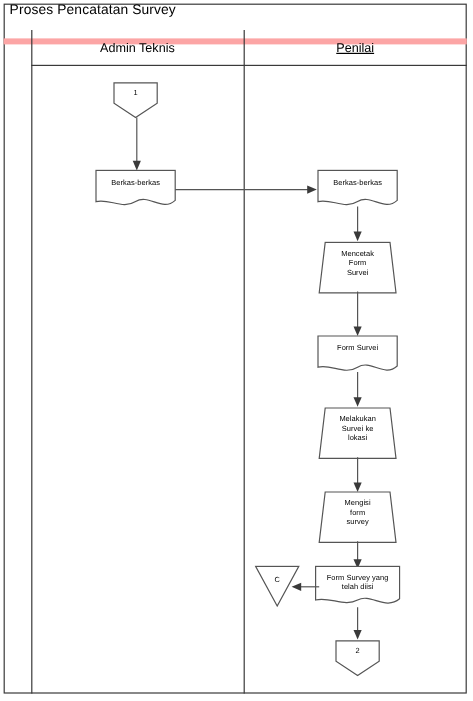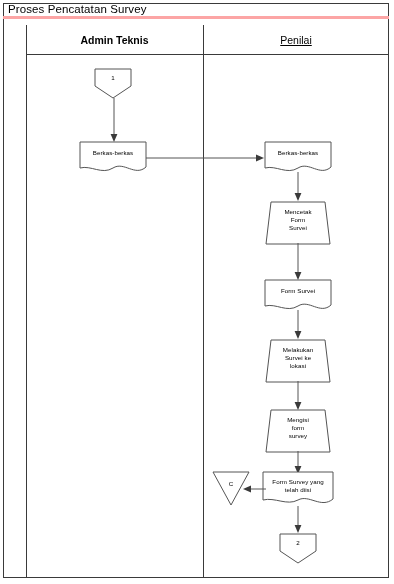--- a/index.html
+++ b/index.html
@@ -31,22 +31,22 @@
     height: 575px;
     border: 1px solid #3a3a3a;
     box-sizing: border-box;
   }
 
   .title-bar {
     position: absolute;
     left: 3px;
     top: 3px;
     width: 386px;
-    height: 16px;
-    border-bottom: 3px solid #fca5a5;
+    height: 34px;
+    border-bottom: 5px solid #fca5a5;
     box-sizing: border-box;
     display: flex;
     align-items: flex-start;
     padding-left: 5px;
   }
   .title-text {
     font-size: 11.5px;
     line-height: 13px;
     letter-spacing: 0.1px;
     color: #000;
@@ -74,21 +74,21 @@
   .lane-head {
     position: absolute;
     top: 25px;
     height: 29px;
     display: flex;
     align-items: center;
     justify-content: center;
     font-size: 10.5px;
     color: #000;
   }
-  .lane-head-admin   { left: 26px;  width: 177px; font-weight: bold; }
+  .lane-head-admin   { left: 26px;  width: 177px; }
   .lane-head-penilai { left: 203px; width: 186px; text-decoration: underline; }
 
   
   .node {
     position: absolute;
     box-sizing: border-box;
   }
   .node-label {
     position: absolute;
     left: 0;

